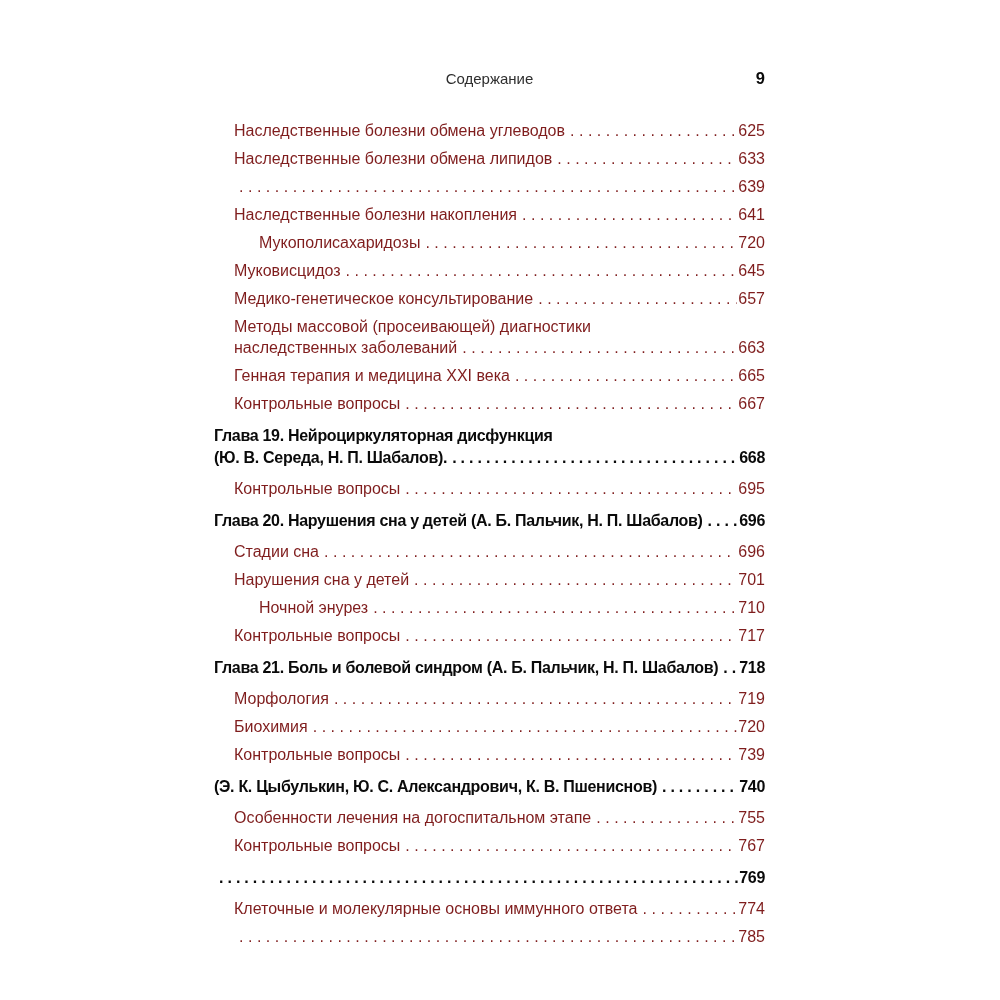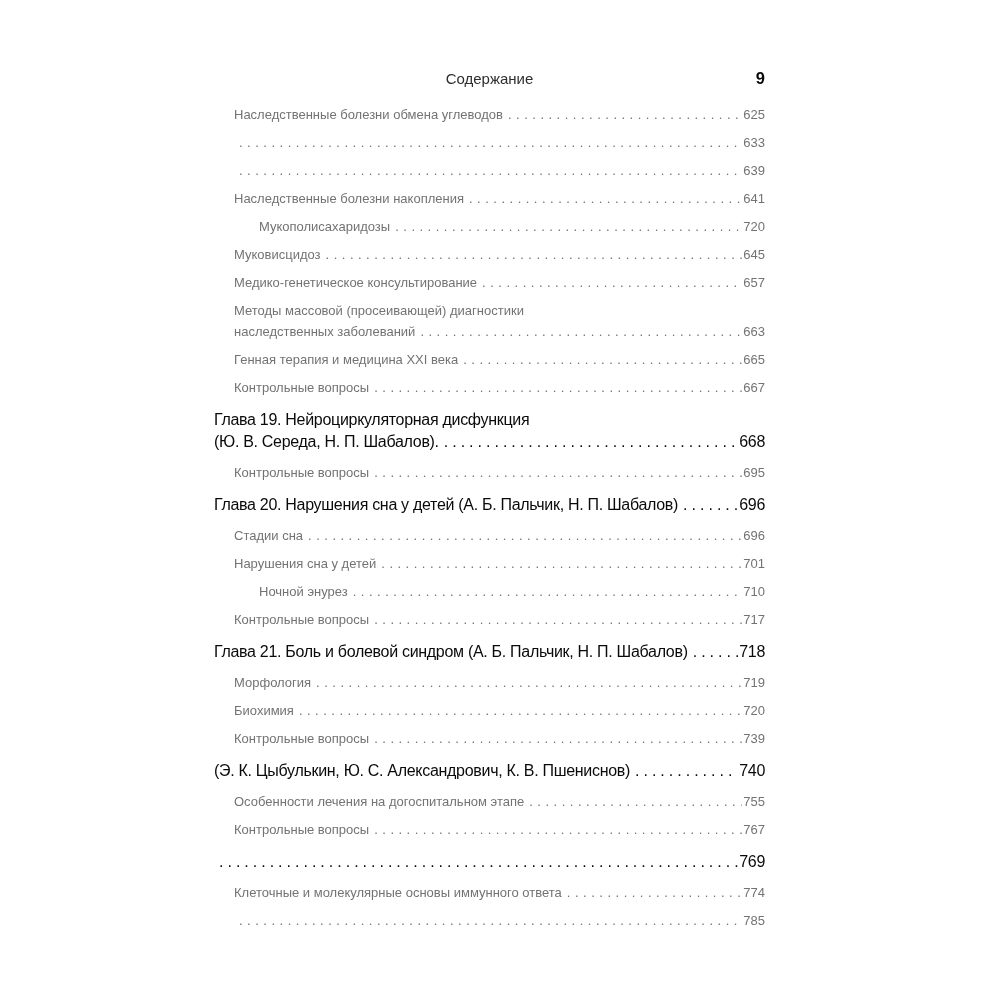--- a/index.html
+++ b/index.html
@@ -17,49 +17,49 @@
   }
   .content {
     position: absolute;
     left: 214px;
     top: 70px;
     width: 551px;
   }
   .page-header {
     position: relative;
     height: 18px;
-    margin-bottom: 16px;
+    margin-bottom: 32px;
   }
   .page-header .running-title {
     position: absolute;
     left: 0;
     right: 0;
     text-align: center;
     font-size: 15px;
     color: #2e2e2e;
   }
   .page-header .pageno {
     position: absolute;
     right: 0;
     top: -1px;
     font-weight: bold;
     font-size: 16.5px;
     color: #0a0a0a;
   }
   .entry {
-    color: #737373;
-    font-size: 13px;
+    color: #7f1d1d;
+    font-size: 16px;
     line-height: 21px;
     margin-bottom: 7px;
   }
   .entry.level1 { padding-left: 20px; }
   .entry.level2 { padding-left: 45px; }
   .entry.chapter {
     color: #0a0a0a;
-    font-weight: normal;
+    font-weight: bold;
     font-size: 16px;
     line-height: 22px;
     margin-top: 11px;
     margin-bottom: 9px;
     letter-spacing: -0.3px;
     padding-left: 0;
   }
   .row {
     display: flex;
     align-items: baseline;
@@ -99,20 +99,21 @@
     <div id="toc">
         <div class="entry level1">
           <div class="row">
             <span class="label">Наследственные болезни обмена углеводов</span>
             <span class="dots">..........................................................................................</span>
             <span class="page-num">625</span>
           </div>
         </div>
         <div class="entry level1">
           <div class="row">
+            <span class="label">Наследственные болезни обмена липидов</span>
             <span class="dots">..........................................................................................</span>
             <span class="page-num">633</span>
           </div>
         </div>
         <div class="entry level1">
           <div class="row">
             <span class="dots">..........................................................................................</span>
             <span class="page-num">639</span>
           </div>
         </div>

